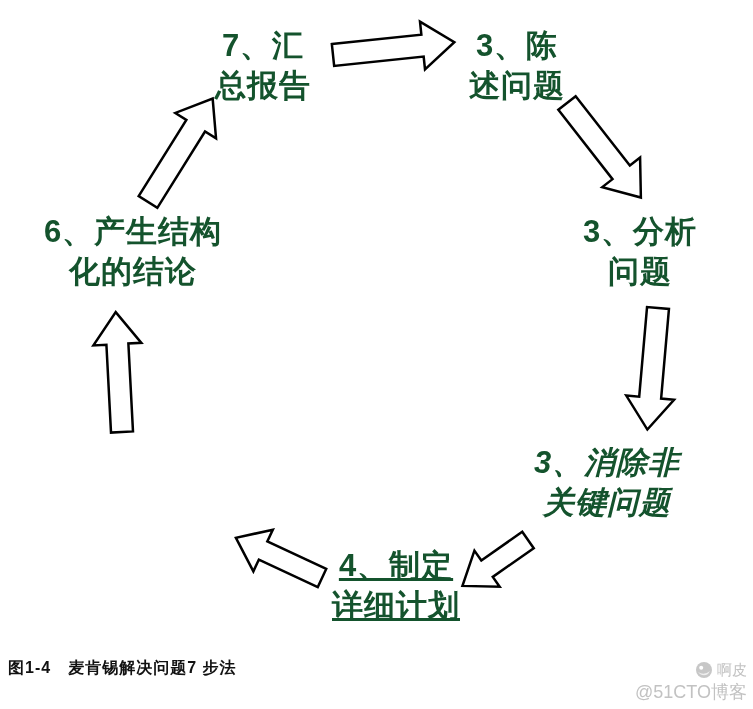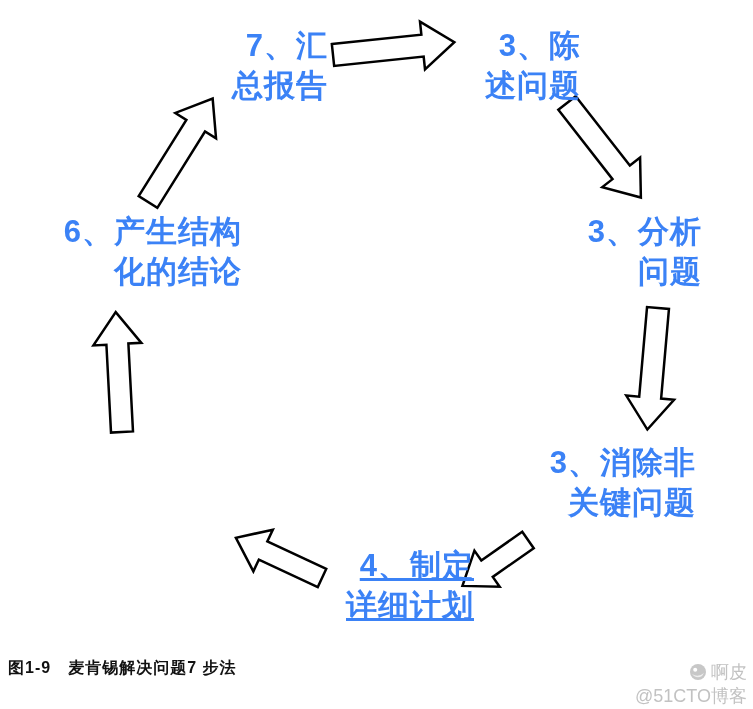--- a/index.html
+++ b/index.html
@@ -21,25 +21,25 @@
     top: 0;
   }
   .block-arrow {
     fill: #ffffff;
     stroke: #000000;
     stroke-width: 2.5;
     stroke-linejoin: miter;
   }
   .step {
     position: absolute;
-    text-align: right;
+    text-align: center;
     font-weight: bold;
     font-size: 31px;
     line-height: 40px;
-    color: #3b82f6;
+    color: #14532d;
     letter-spacing: 1px;
     white-space: nowrap;
   }
   .caption {
     position: absolute;
     left: 8px;
     top: 658px;
     font-size: 16px;
     font-weight: bold;
     color: #111111;
@@ -51,21 +51,21 @@
     top: 660px;
     text-align: right;
     color: #c2c2c2;
     line-height: 1.35;
   }
   .watermark .wm-row {
     display: flex;
     align-items: center;
     justify-content: flex-end;
     gap: 4px;
-    font-size: 18px;
+    font-size: 15px;
   }
   .watermark .wm-handle {
     font-size: 18px;
     margin-left: 28px;
   }
 </style>
 </head>
 <body>
 
 <div class="canvas">
@@ -88,37 +88,37 @@
   <div class="step" style="left:453px; top:26px; width:128px;">
     <div>3、陈</div>
     <div>述问题</div>
   </div>
 
   <div class="step" style="left:578px; top:212px; width:124px;">
     <div>3、分析</div>
     <div>问题</div>
   </div>
 
-  <div class="step" style="left:518px; top:443px; width:178px;">
+  <div class="step" style="left:518px; top:443px; width:178px;font-style:italic;">
     <div>3、消除非</div>
     <div>关键问题</div>
   </div>
 
   <div class="step" style="left:318px; top:546px; width:156px;text-decoration:underline;">
     <div>4、制定</div>
     <div>详细计划</div>
   </div>
 
 
   <div class="step" style="left:24px; top:212px; width:218px;">
     <div>6、产生结构</div>
     <div>化的结论</div>
   </div>
 
-  <div class="caption">图1-9　麦肯锡解决问题7 步法</div>
+  <div class="caption">图1-4　麦肯锡解决问题7 步法</div>
 
   <div class="watermark">
     <div class="wm-row">
       <svg width="18" height="18" viewBox="0 0 18 18">
         <circle cx="9" cy="9" r="8" fill="#c7c7c7"></circle>
         <circle cx="6.2" cy="6.8" r="2" fill="#ffffff"></circle>
         <path d="M3,11 Q9,15 15,10 L13,13 Q9,15.5 5,13 Z" fill="#ffffff" opacity="0.7"></path>
       </svg>
       <span>啊皮</span>
     </div>

